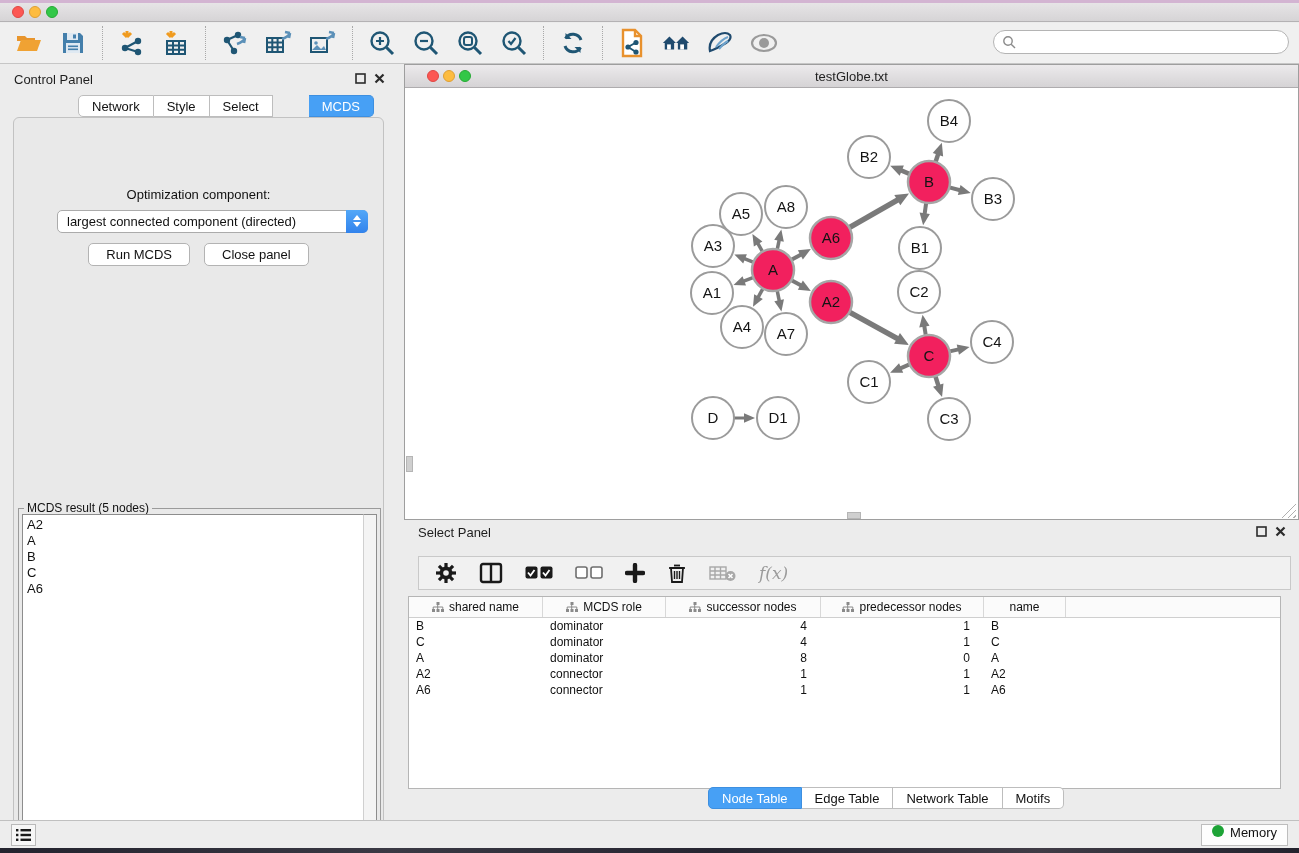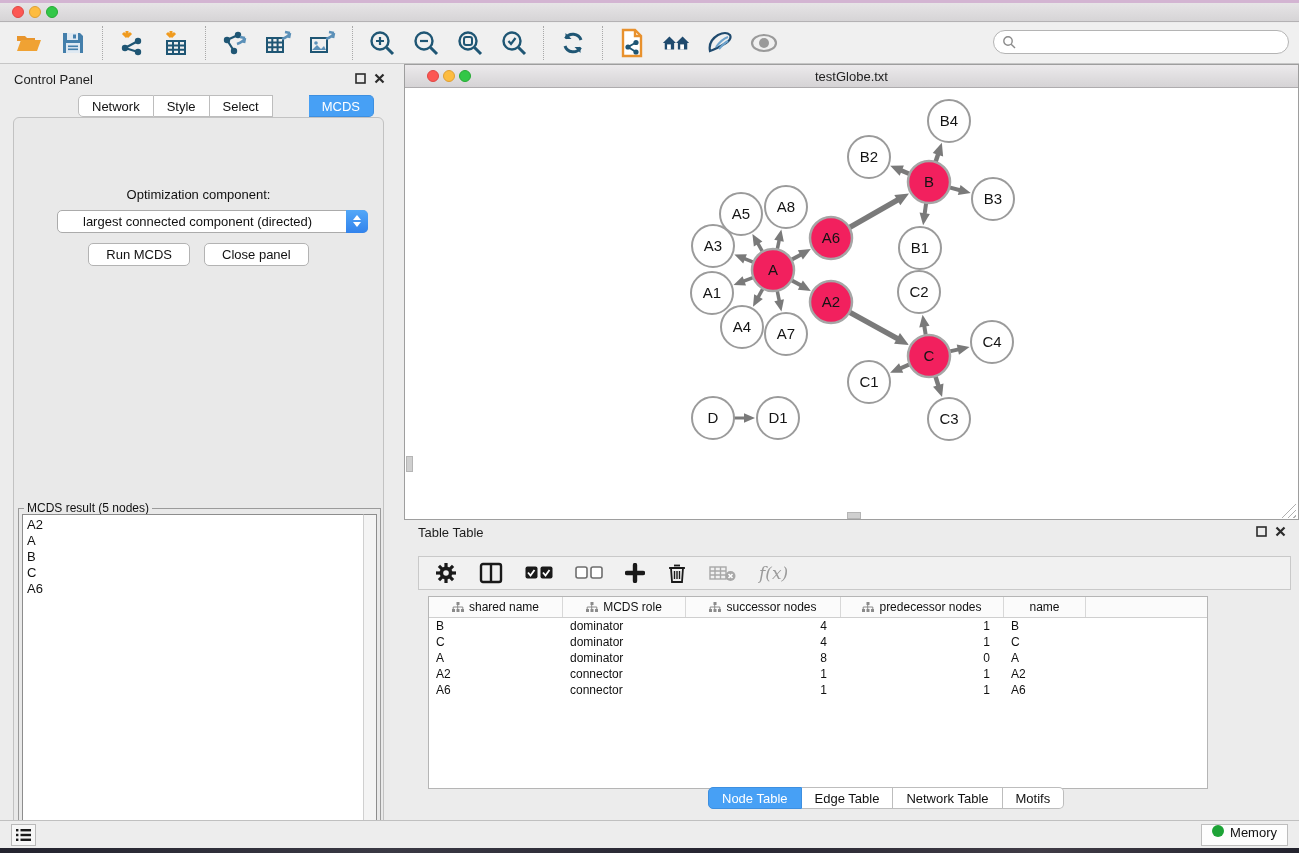--- a/index.html
+++ b/index.html
@@ -37,21 +37,21 @@
   .tabbar { position:absolute; display:flex; z-index:3; }
   .cp-tabs { left:78px; top:31px; }
   .tab { height:22px; padding:0 13px; background:#fff; border:1px solid #bdbdbd; border-left:none;
     font-size:13px; color:#111; display:flex; align-items:center; }
   .tab:first-child { border-left:1px solid #bdbdbd; border-radius:5px 0 0 5px; }
   .tab:last-child { border-radius:0 5px 5px 0; }
   .tab.active { background:#47a0f5; border-color:#3d8fe0; color:#fff;margin-left:36px; }
   .opt-label { position:absolute; left:0; top:69px; width:100%; text-align:center; font-size:13px; color:#111; }
   .select { position:absolute; left:43px; top:92px; width:311px; height:23px; background:#fff;
     border:1px solid #ababab; border-radius:5px; display:flex; align-items:center; }
-  .select-value { flex:1; font-size:13px; color:#111; padding-left:25px; white-space:nowrap; }
+  .select-value { flex:1; font-size:13px; color:#111; padding-left:9px; white-space:nowrap; }
   .select-step { width:22px; height:23px; margin:-1px -1px 0 0; background:linear-gradient(#52a7f8,#3283ec);
     border-radius:0 5px 5px 0; display:flex; flex-direction:column; align-items:center; justify-content:center; gap:2px; }
   .arr-up { width:0; height:0; border-left:4px solid transparent; border-right:4px solid transparent; border-bottom:5px solid #fff; }
   .arr-dn { width:0; height:0; border-left:4px solid transparent; border-right:4px solid transparent; border-top:5px solid #fff; }
   .btn-row { position:absolute; left:0; top:125px; width:100%; display:flex; justify-content:center; gap:14px; }
   .mac-btn { height:23px; padding:0 17px; background:#fff; border:1px solid #b3b3b3; border-radius:5px;
     font-size:13px; color:#111; display:flex; align-items:center; }
   .result-box { position:absolute; left:4px; top:390px; width:363px; height:344px;
     border:1px solid #9b9b9b; }
   .result-legend { position:absolute; left:5px; top:-8px; background:#e9e9e9; padding:0 3px; font-size:12px; color:#111; }
@@ -74,21 +74,21 @@
   .resize-grip { position:absolute; right:1px; bottom:1px; width:15px; height:15px;
     background:repeating-linear-gradient(135deg, transparent 0 3px, #b0b0b0 3px 4px); clip-path:polygon(100% 0, 100% 100%, 0 100%); }
 
   
   .table-panel { position:absolute; left:397px; top:520px; width:902px; height:300px; background:#ececec; }
   .tp-title { position:absolute; left:21px; top:5px; font-size:13px; color:#1e1e1e; }
   .table-panel .panel-ctl { right:13px; top:6px; }
   .tp-toolbar { position:absolute; left:21px; top:36px; width:873px; height:34px; background:#f1f1f1;
     border:1px solid #c9c9c9; display:flex; align-items:center; gap:22px; padding-left:16px; }
   .fx { font-family:"DejaVu Serif", serif; font-style:italic; font-size:17px; color:#9b9b9b; }
-  .tp-table { position:absolute; left:31px; top:76px; width:780px; height:193px; background:#fff;
+  .tp-table { position:absolute; left:11px; top:76px; width:873px; height:193px; background:#fff;
     border:1px solid #b5b5b5; overflow:hidden; font-size:12px; }
   .thead { display:grid; grid-template-columns:134px 123px 155px 163px 82px 1fr; height:21px;
     background:#fbfbfb; border-bottom:1px solid #cfcfcf; }
   .th { display:flex; align-items:center; justify-content:center; gap:5px; border-right:1px solid #d8d8d8;
     color:#111; font-size:12px; }
   .th:last-child, .th.no-border { border-right:none; }
   .trow { display:grid; grid-template-columns:134px 123px 155px 163px 82px 1fr; height:16px; align-items:center; }
   .td { padding:0 7px; color:#111; white-space:nowrap; }
   .td.num { text-align:right; padding-right:14px; }
   .tp-tabs { left:275px; top:267px; }
@@ -402,21 +402,21 @@
         <circle cx="372" cy="329" r="21" fill="#ffffff" stroke="#9b9b9b" stroke-width="2"></circle>
         <text x="372" y="334" text-anchor="middle" font-size="15" fill="#141414" font-family="&quot;Liberation Sans&quot;, sans-serif">D1</text>
       </svg>
     <div class="scroll-nub-v"></div>
     <div class="scroll-nub-h"></div>
     <div class="resize-grip"></div>
   </div>
 </div>
 
 <div class="table-panel">
-  <span class="tp-title">Table Table</span>
+  <span class="tp-title">Select Panel</span>
   <span class="panel-ctl" style="position:absolute;">
     <svg width="11" height="11" viewBox="0 0 11 11">
       <rect x="1" y="1" width="9" height="9" stroke="#2b2b2b" stroke-width="1.6" fill="none"></rect>
     </svg>
     <svg width="11" height="11" viewBox="0 0 11 11">
       <path d="M1.5 1.5 L9.5 9.5 M9.5 1.5 L1.5 9.5" stroke="#2b2b2b" stroke-width="2.2"></path>
     </svg>
   </span>
 
   <div class="tp-toolbar">

